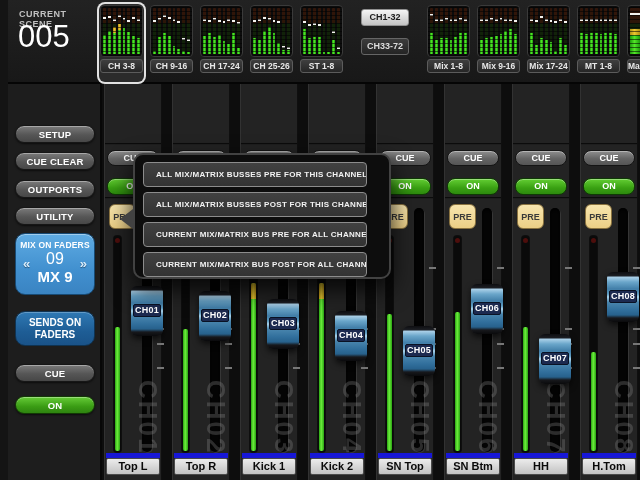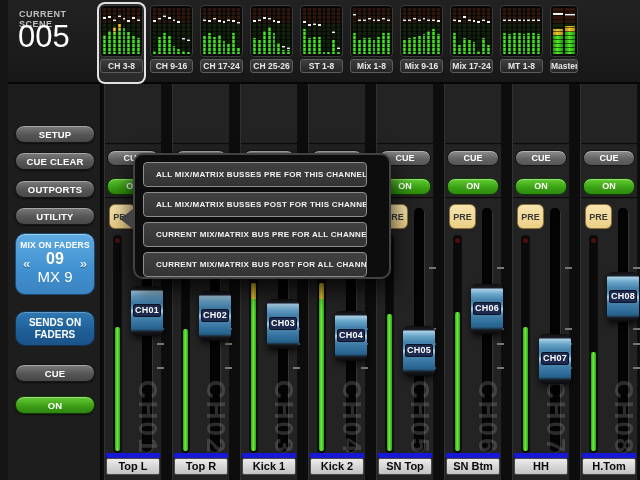--- a/index.html
+++ b/index.html
@@ -87,22 +87,22 @@
     letter-spacing:0.2px;
   }
   .pill.green { background:linear-gradient(180deg,#66cc37 0%,#3a9c14 60%,#2e8410 100%); border-color:#123a04; }
   #mof {
     position:absolute; left:7px; top:149px; width:80px; height:62px; border-radius:10px;
     background:linear-gradient(180deg,#5fabe2 0%,#4190cf 60%,#3a84c2 100%);
     border:1px solid #174a74; text-align:center;
     box-shadow:inset 0 1px 0 rgba(255,255,255,0.4);
   }
   #mof .t1 { font-size:8.5px; font-weight:bold; margin-top:6px; letter-spacing:0.2px; }
-  #mof .num { font-size:16px; font-weight:bold; line-height:18px; }
-  #mof .bus { font-size:15px; font-weight:normal; }
+  #mof .num { font-size:16px; font-weight:normal; line-height:18px; }
+  #mof .bus { font-size:15px; font-weight:bold; }
   #mof .arr { position:absolute; top:22px; font-size:13px; font-weight:bold; color:#d9ecfa; text-shadow:0 1px 1px rgba(0,0,0,0.4); }
   #mof .arr.l { left:7px; } #mof .arr.r { right:7px; }
   #sof {
     position:absolute; left:7px; top:227px; width:80px; height:35px; border-radius:10px;
     background:linear-gradient(180deg,#2f79b4 0%,#1e5d95 60%,#1a5389 100%);
     border:1px solid #0f3352; font-size:10px; font-weight:bold; text-align:center;
     padding-top:5px; line-height:12px;
     box-shadow:inset 0 1px 0 rgba(255,255,255,0.25);
   }
 
@@ -383,20 +383,24 @@
             <div class="mcol">
               <div class="mfill" style="height: 30%;"></div>
               <div class="mpeak" style="bottom: 45%;"></div>
             </div>
             <div class="mcol">
               <div class="mfill" style="height: 5%;"></div>
               <div class="mpeak" style="bottom: 10%;"></div>
             </div>
           </div>
           <div class="bank-label">ST 1-8</div>
+        </div>
+        <div id="bank-btns">
+          <div class="bank-btn active">CH1-32</div>
+          <div class="bank-btn">CH33-72</div>
         </div>
         <div class="bank">
           <div class="bank-box">
             <div class="mcol">
               <div class="mfill" style="height: 45%;"></div>
               <div class="mpeak" style="bottom: 82%;"></div>
             </div>
             <div class="mcol">
               <div class="mfill" style="height: 30%;"></div>
               <div class="mpeak" style="bottom: 72%;"></div>

